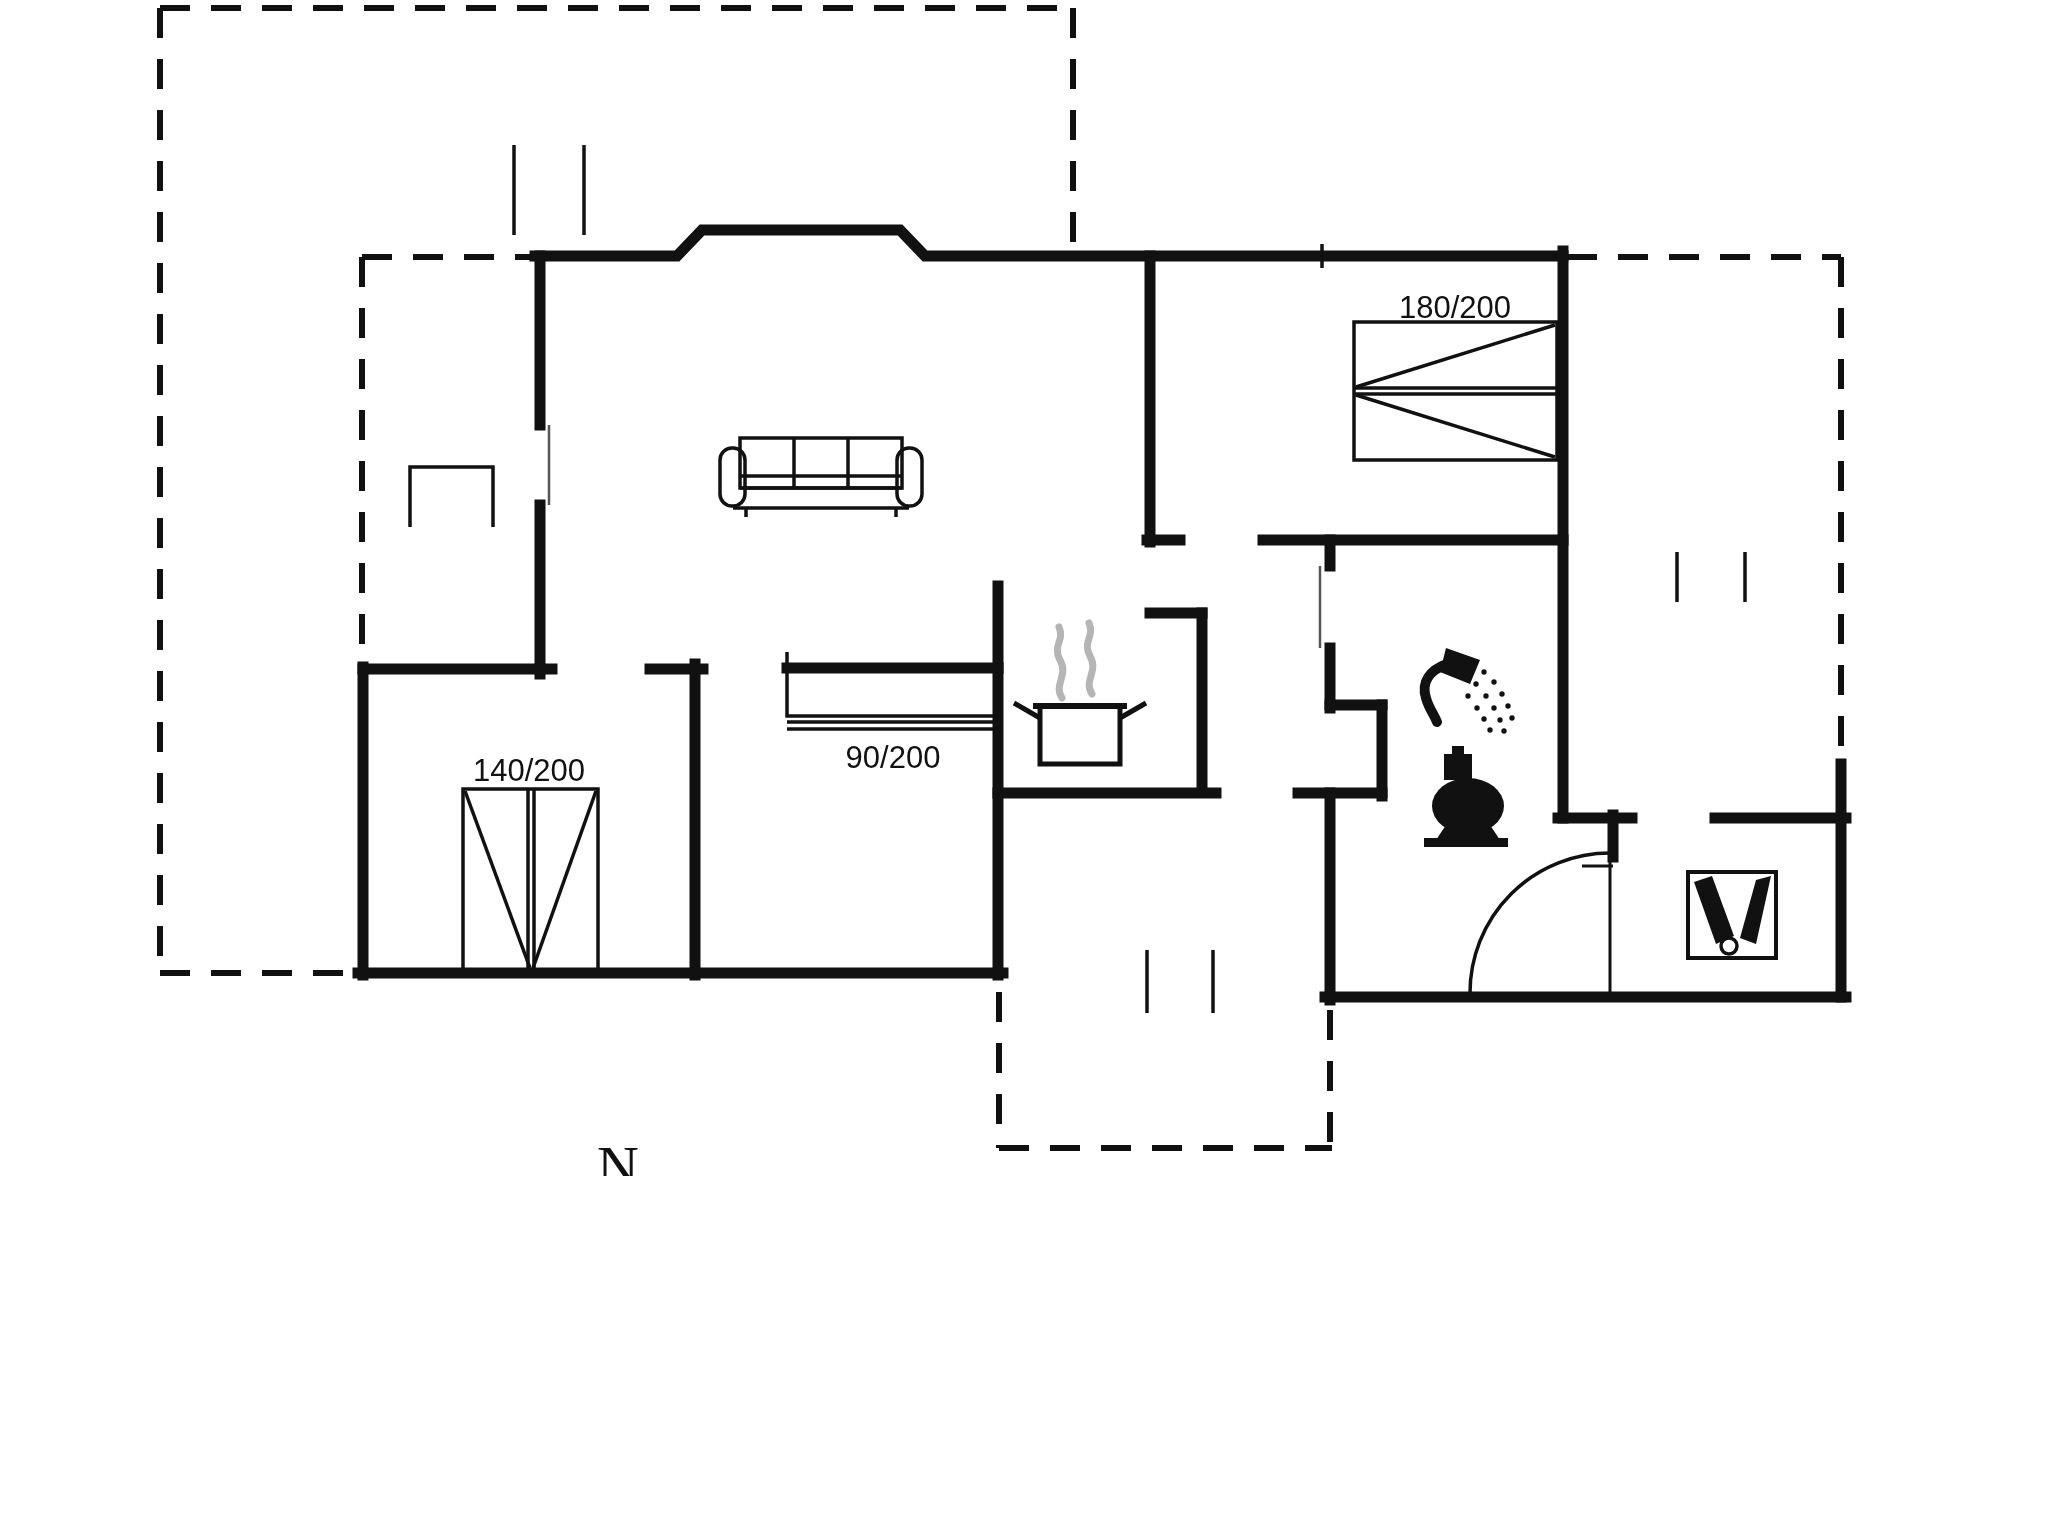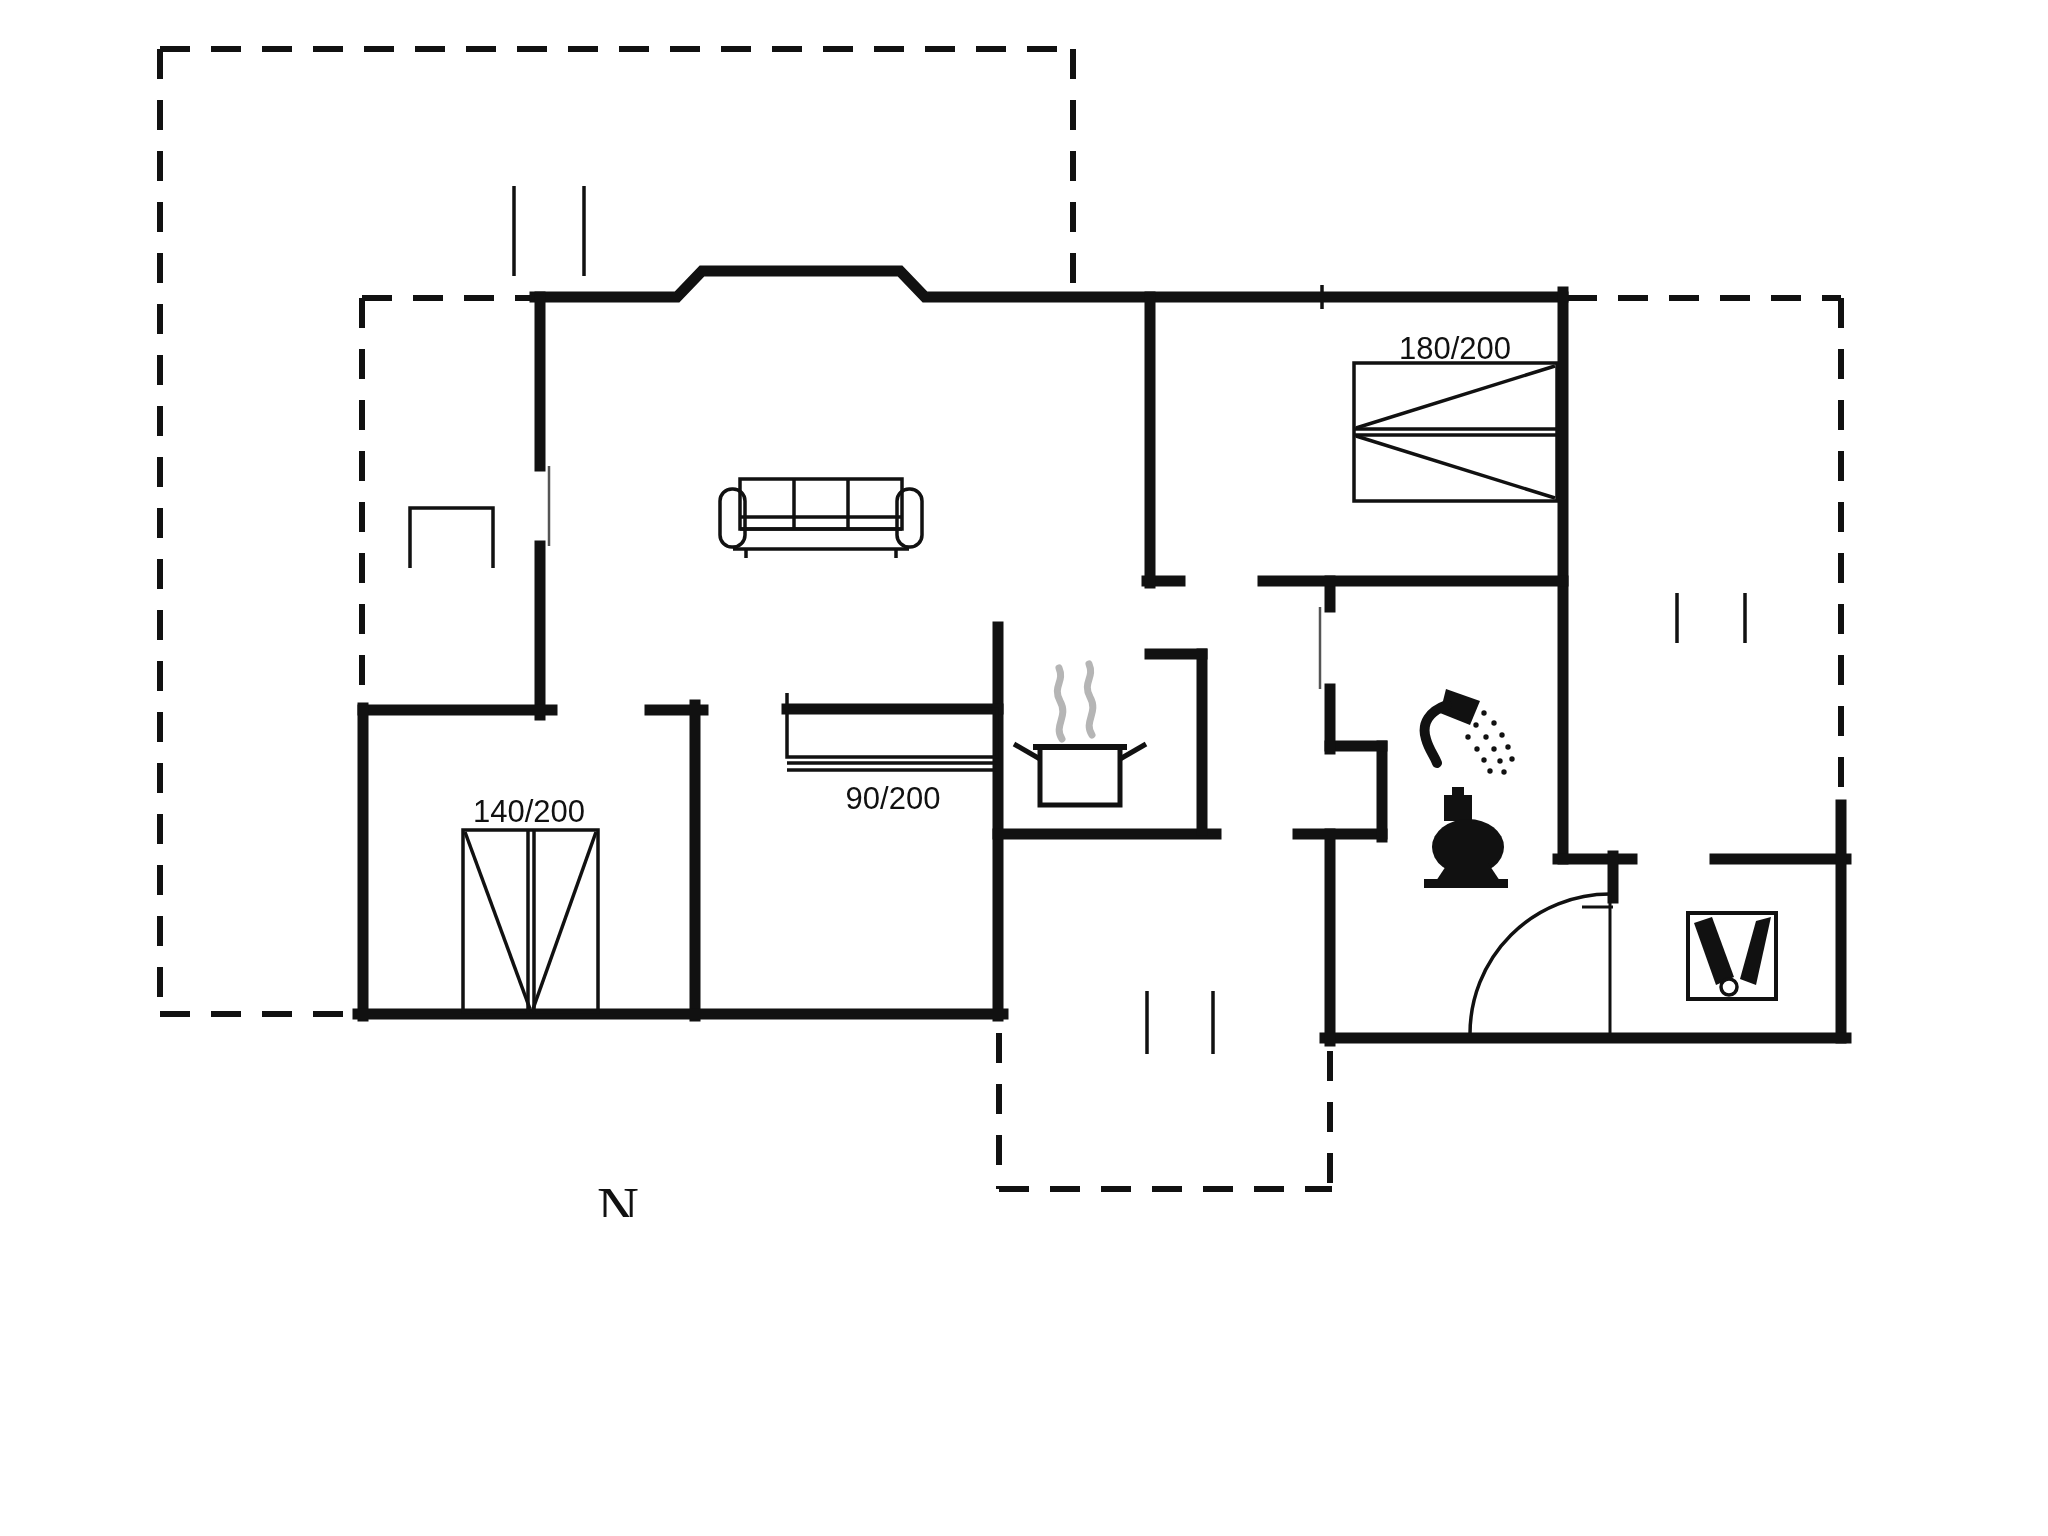--- a/index.html
+++ b/index.html
@@ -1,17 +1,17 @@
 <!DOCTYPE html>
 <html><head>
 <meta charset="utf-8">
 <style>
   html,body{margin:0;padding:0;background:#ffffff;}
   .stage{position:relative;width:2048px;height:1176px;background:#ffffff;overflow:hidden;
-         font-family:"Liberation Sans",sans-serif;margin-top:41px;}
+         font-family:"Liberation Sans",sans-serif;}
   svg{position:absolute;left:0;top:0;}
   .w{stroke:#111111;stroke-width:11;stroke-linecap:square;fill:none;}
   .d{stroke:#111111;stroke-width:6;stroke-dasharray:30 21;stroke-linecap:butt;fill:none;}
   .t{stroke:#111111;stroke-width:3.5;fill:none;}
   .tt{stroke:#111111;stroke-width:3;fill:none;}
   .win{stroke:#555;stroke-width:2.5;fill:none;}
   .blk{fill:#111111;stroke:none;}
   .steam{stroke:#b5b5b5;stroke-width:7;fill:none;stroke-linecap:round;}
   text.label{font-family:"Liberation Sans",sans-serif;font-size:31px;fill:#111;text-anchor:middle;}
   text.north{font-family:"Liberation Serif",serif;font-size:58px;fill:#111;text-anchor:middle;font-weight:500;}

